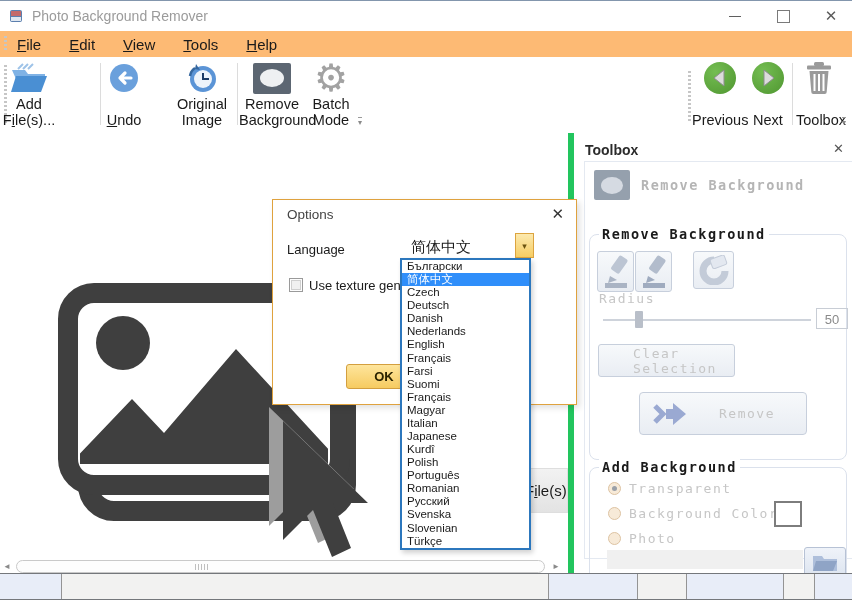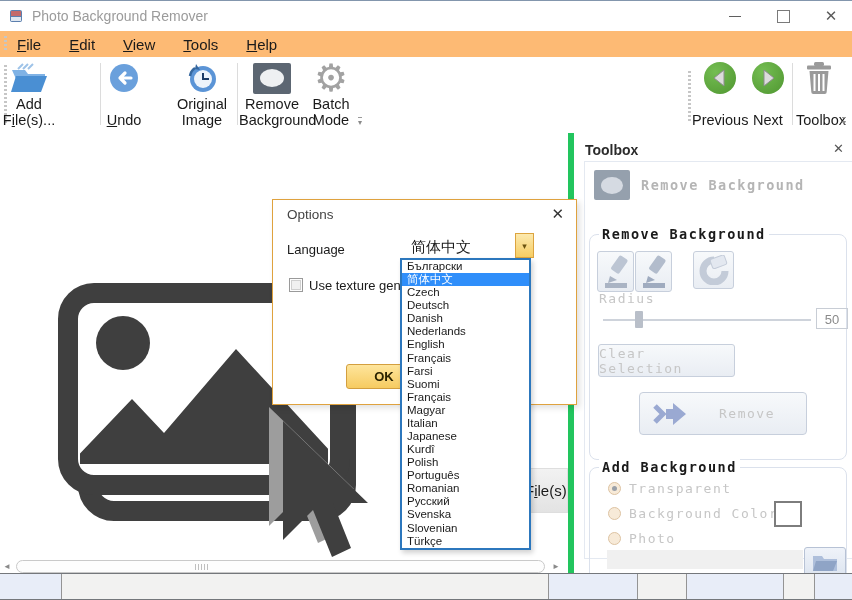--- a/index.html
+++ b/index.html
@@ -61,21 +61,21 @@
   .tbx-hdr-label{position:absolute;left:56px;top:15px;font-size:13.5px;font-weight:bold;color:#b5b5b5;}
   .groupbox{position:absolute;left:4px;border:1px solid #dbe1ec;border-radius:8px;}
   .legend{position:absolute;left:9px;top:-9px;background:#fff;padding:0 3px;font-size:13.5px;font-weight:bold;color:#1a1a1a;}
   .g1{top:72px;width:256px;height:224px;}
   .g2{top:305px;width:256px;height:116px;}
   .tool-btn{position:absolute;border:1px solid #c7cfdc;border-radius:3px;background:linear-gradient(#f7f9fb,#e9edf3);display:flex;align-items:center;justify-content:center;box-sizing:border-box;}
   .lbl-dis{color:#c6c6c6;font-size:13px;}
   .slider-track{position:absolute;left:13px;top:84px;width:208px;height:2px;background:#ced3db;}
   .slider-thumb{position:absolute;left:32px;top:-8px;width:8px;height:17px;background:#b9bfc9;border-radius:1px;}
   .radius-box{position:absolute;left:226px;top:73px;width:32px;height:21px;border:1px solid #c8cdd5;font-size:13px;color:#8a8a8a;text-align:center;line-height:21px;box-sizing:border-box;}
-  .clear-btn{position:absolute;left:8px;top:109px;width:137px;height:33px;}
+  .clear-btn{position:absolute;left:8px;top:109px;width:137px;height:33px;padding-left:34px;}
   .remove-btn{position:absolute;left:49px;top:157px;width:168px;height:43px;border-radius:4px;}
   .remove-btn .txt{flex:1;text-align:center;}
   .radio{position:absolute;left:18px;width:13px;height:13px;border-radius:50%;border:1px solid #ddc3a2;background:#f7ead8;box-sizing:border-box;}
   .radio .dot{position:absolute;left:3px;top:3px;width:5px;height:5px;border-radius:50%;background:#9aa0a8;}
   .radio-lbl{position:absolute;left:39px;font-size:13px;color:#c6c6c6;white-space:nowrap;}
   .swatch{position:absolute;left:184px;top:33px;width:28px;height:26px;border:2px solid #7d7d7d;background:#fff;box-sizing:border-box;}
   .path-input{position:absolute;left:17px;top:82px;width:192px;height:17px;background:#f0f0f0;border:none;}
   .browse-btn{position:absolute;left:214px;top:79px;width:42px;height:30px;border:1px solid #b7c2d5;border-radius:3px;background:linear-gradient(#eff3f9,#dde5f0);display:flex;align-items:center;justify-content:center;box-sizing:border-box;}
   
   .dialog{position:absolute;left:272px;top:198px;width:303px;height:204px;background:#fff;border:1px solid #dfa23e;box-shadow:3px 3px 6px rgba(0,0,0,.12);z-index:20;}

